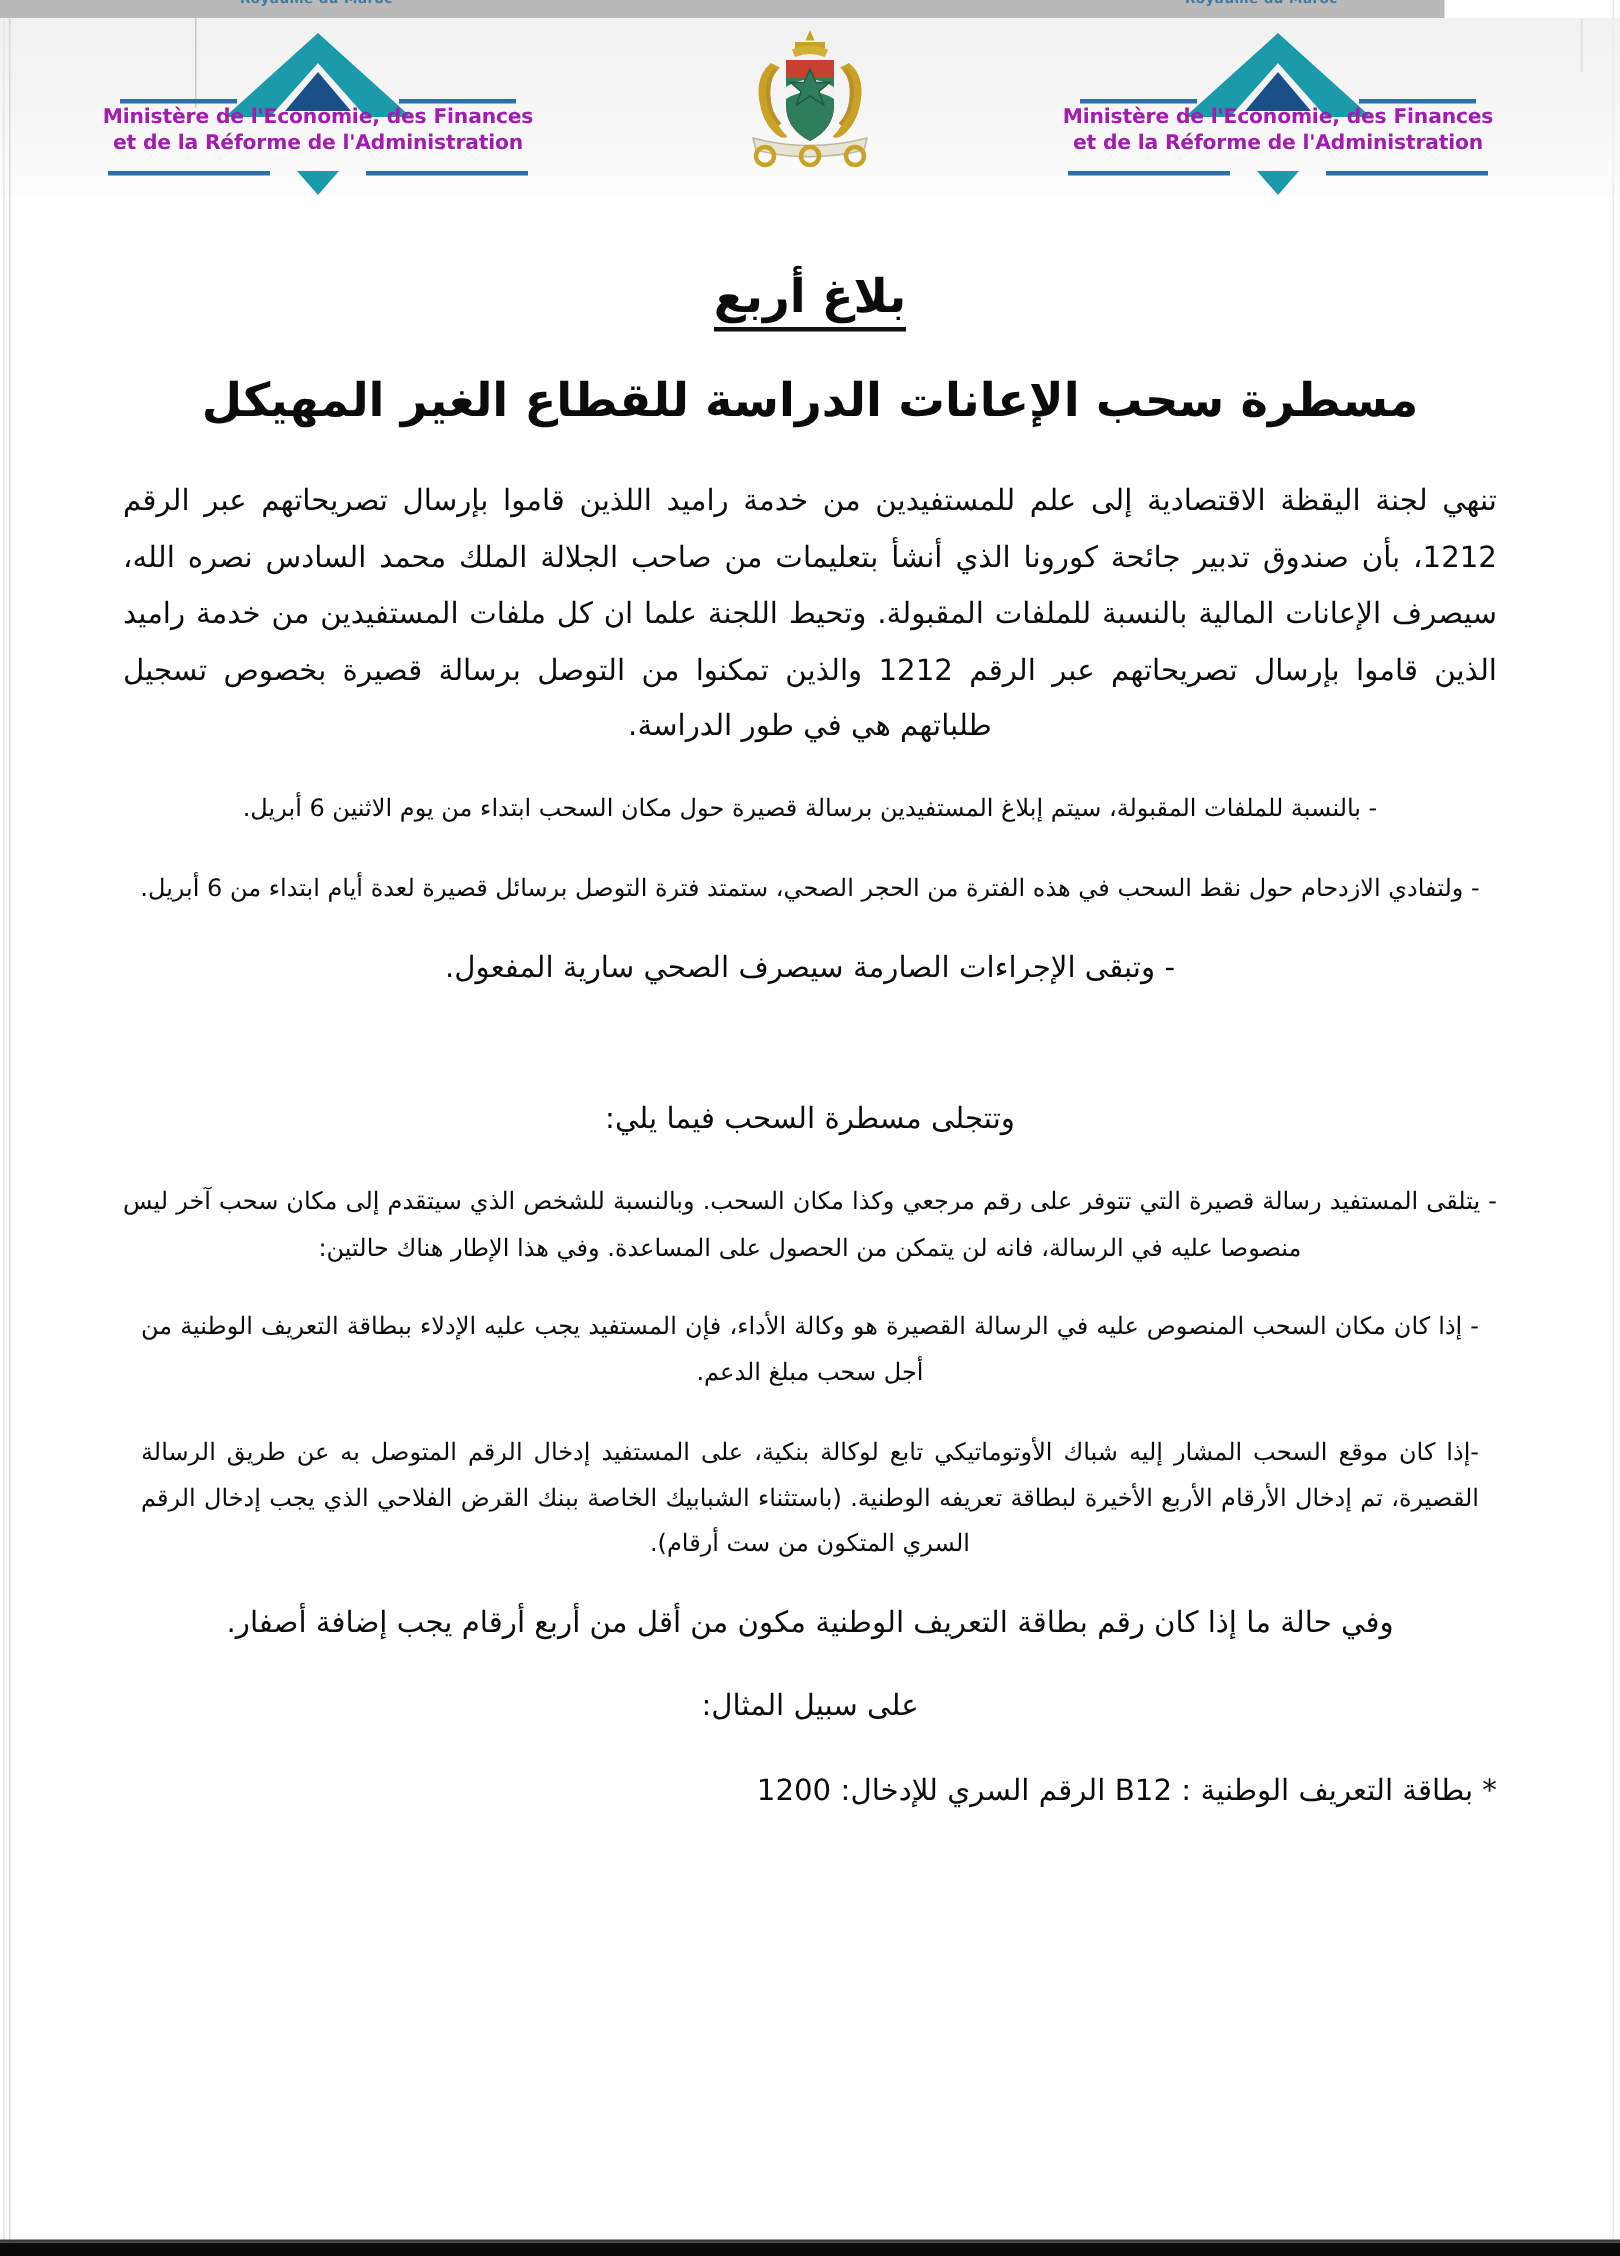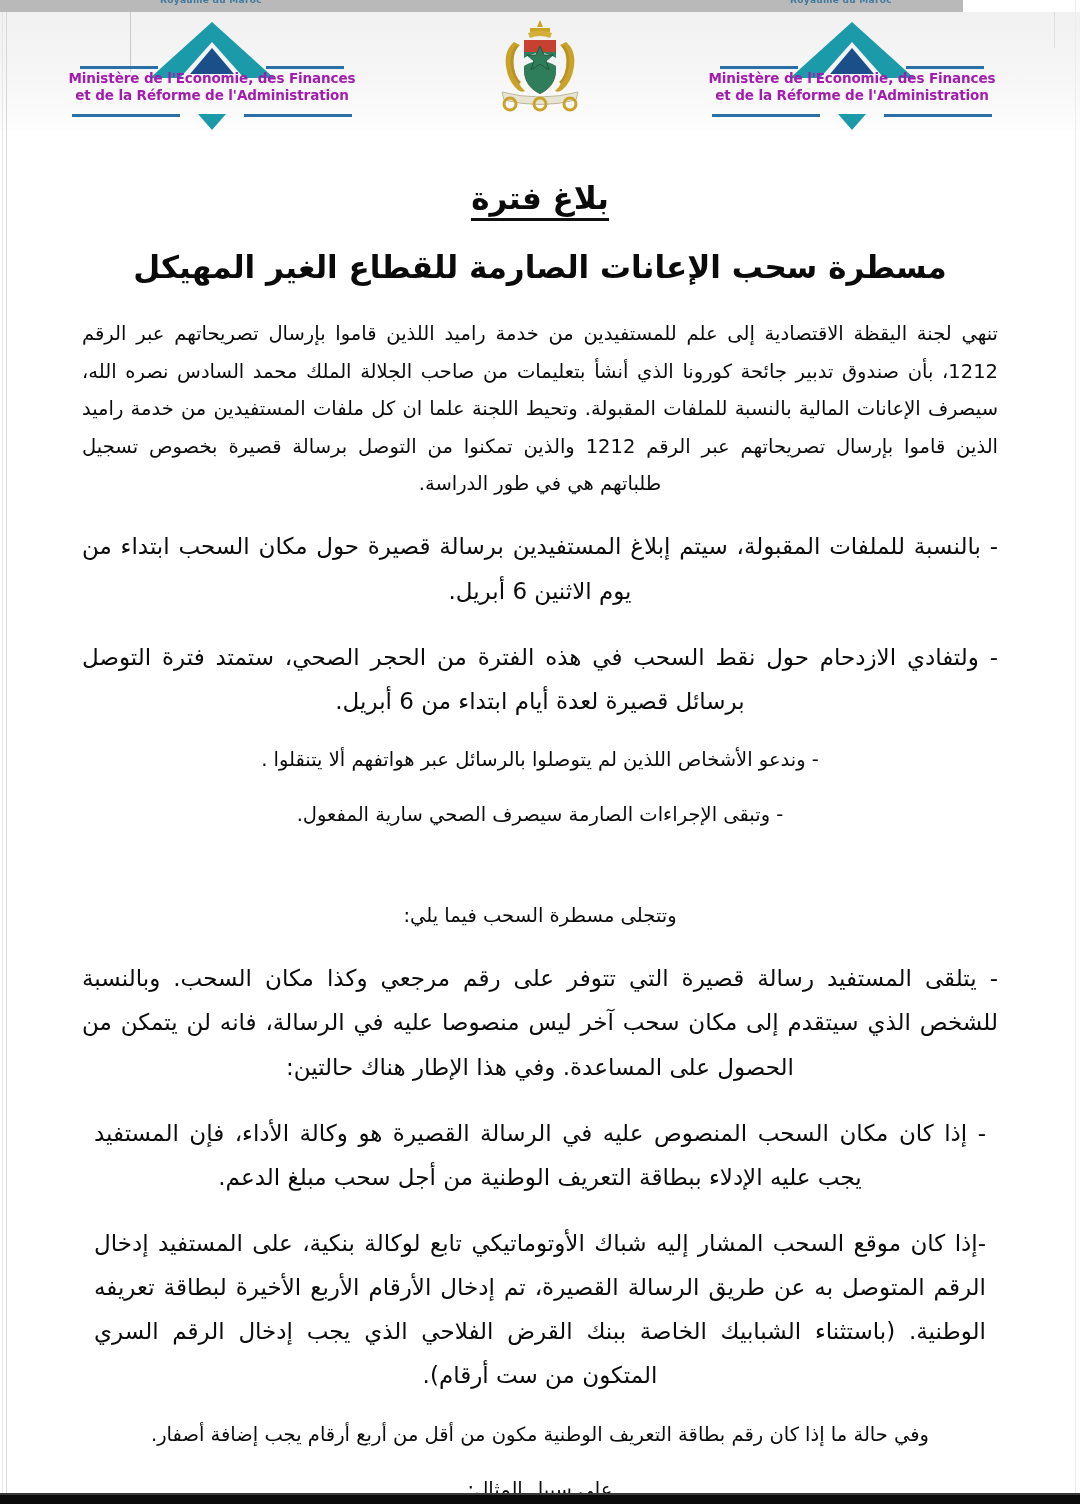--- a/index.html
+++ b/index.html
@@ -160,21 +160,21 @@
 
   p.para {
     font-size: 19.5px;
     line-height: 1.92;
     text-align: justify;
     text-align-last: center;
     margin: 26px 0 0 0;
     font-weight: 500;
   }
   p.bullet {
-    font-size: 23px;
+    font-size: 16px;
     line-height: 1.92;
     text-align: justify;
     text-align-last: center;
     margin: 22px 0 0 0;
     font-weight: 500;
   }
   p.center-line {
     font-size: 19.5px;
     line-height: 1.9;
     text-align: center;
@@ -296,30 +296,29 @@
           <polygon points="136,1 164,1 150,17" fill="#1b9aaa"></polygon>
         </svg>
       </div>
     </div>
   </div>
 
   <div class="body-wrap">
     <div class="doc">
 
       <h1 class="title-main">
-        <span>بلاغ فترة</span>
+        <span>بلاغ أربع</span>
       </h1>
 
-      <h2 class="title-sub">مسطرة سحب الإعانات الصارمة للقطاع الغير المهيكل</h2>
+      <h2 class="title-sub">مسطرة سحب الإعانات الدراسة للقطاع الغير المهيكل</h2>
 
       <p class="para">تنهي لجنة اليقظة الاقتصادية إلى علم للمستفيدين من خدمة راميد اللذين قاموا بإرسال تصريحاتهم عبر الرقم 1212، بأن صندوق تدبير جائحة كورونا الذي أنشأ بتعليمات من صاحب الجلالة الملك محمد السادس نصره الله، سيصرف الإعانات المالية بالنسبة للملفات المقبولة. وتحيط اللجنة علما ان كل ملفات المستفيدين من خدمة راميد الذين قاموا بإرسال تصريحاتهم عبر الرقم 1212 والذين تمكنوا من التوصل برسالة قصيرة بخصوص تسجيل طلباتهم هي في طور الدراسة.</p>
 
       <p class="bullet">- بالنسبة للملفات المقبولة، سيتم إبلاغ المستفيدين برسالة قصيرة حول مكان السحب ابتداء من يوم الاثنين 6 أبريل.</p>
       <p class="bullet">- ولتفادي الازدحام حول نقط السحب في هذه الفترة من الحجر الصحي، ستمتد فترة التوصل برسائل قصيرة لعدة أيام ابتداء من 6 أبريل.</p>
-      <p class="center-line">- وندعو الأشخاص اللذين لم يتوصلوا بالرسائل عبر هواتفهم ألا يتنقلوا .</p>
       <p class="center-line">- وتبقى الإجراءات الصارمة سيصرف الصحي سارية المفعول.</p>
 
       <div class="gap-lg"></div>
 
       <p class="center-line">وتتجلى مسطرة السحب فيما يلي:</p>
 
       <p class="bullet">- يتلقى المستفيد رسالة قصيرة التي تتوفر على رقم مرجعي وكذا مكان السحب. وبالنسبة للشخص الذي سيتقدم إلى مكان سحب آخر ليس منصوصا عليه في الرسالة، فانه لن يتمكن من الحصول على المساعدة. وفي هذا الإطار هناك حالتين:</p>
 
       <div class="indent-proc">
         <p class="bullet">- إذا كان مكان السحب المنصوص عليه في الرسالة القصيرة هو وكالة الأداء، فإن المستفيد يجب عليه الإدلاء ببطاقة التعريف الوطنية من أجل سحب مبلغ الدعم.</p>

